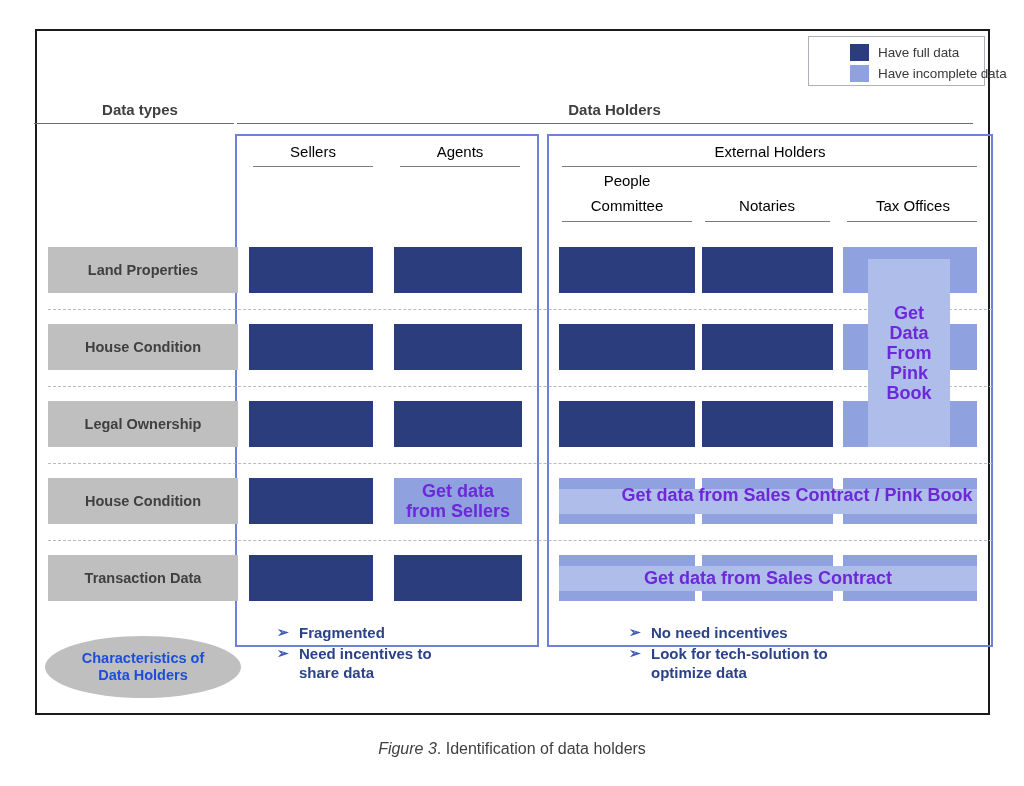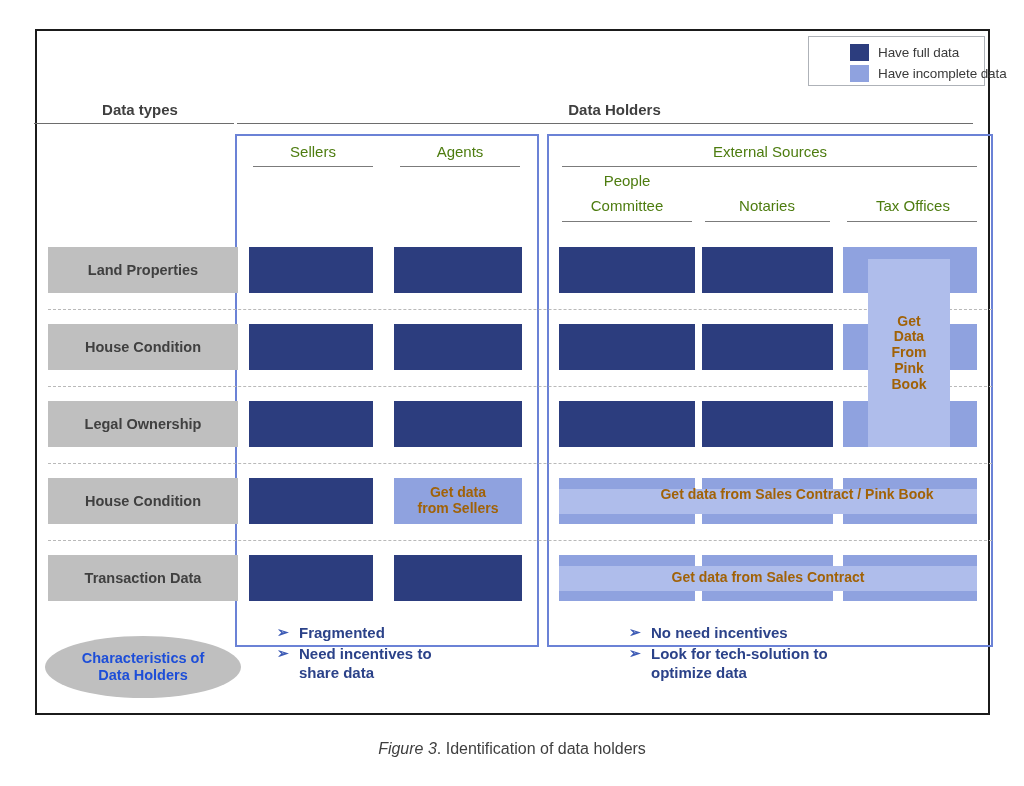--- a/index.html
+++ b/index.html
@@ -30,38 +30,38 @@
     position:absolute;left:200px;top:70px;width:755px;text-align:center;
     font-size:15px;font-weight:bold;color:#3f3f3f;
   }
   .hdr-dataholders-rule{position:absolute;left:200px;top:92px;width:736px;border-top:1.6px solid #6d6d6d;}
 
   
   .group-box{position:absolute;border:2.2px solid #6b82d6;box-sizing:border-box;background:transparent;}
   #group-internal{left:198px;top:103px;width:304px;height:513px;}
   #group-external{left:510px;top:103px;width:446px;height:513px;}
 
-  .group-title{position:absolute;text-align:center;font-size:15px;color:#4d7c0f;white-space:nowrap;}
+  .group-title{position:absolute;text-align:center;font-size:15px;color:#000000;white-space:nowrap;}
   .col-rule{position:absolute;border-top:1.3px solid #7b7b7b;}
 
   
   .row-label{
     position:absolute;left:11px;width:190px;height:46px;
     background:#bfbfbf;color:#404040;font-size:14.5px;font-weight:bold;
     display:flex;align-items:center;justify-content:center;text-align:center;
   }
   .row-divider{position:absolute;left:11px;width:944px;border-top:1.4px dashed #b9b9b9;}
 
   
   .bar{position:absolute;height:46px;}
   .bar-full{background:#2c3d7e;}
   .bar-part{background:#8fa2df;}
   .bar-label{
     position:absolute;display:flex;align-items:center;justify-content:center;
-    text-align:center;font-size:14px;font-weight:bold;color:#a16207;line-height:1.12;
+    text-align:center;font-size:18px;font-weight:bold;color:#6d28d9;line-height:1.12;
     pointer-events:none;
     border-radius:11px;
   }
 
   
   .overlay{position:absolute;background:#afbdeb;}
 
   
   .char-oval{
     position:absolute;left:8px;top:605px;width:196px;height:62px;
@@ -106,21 +106,21 @@
 
   <div class="group-box" id="group-internal"></div>
   <div class="group-box" id="group-external"></div>
 
   <div class="group-title" style="left:206px;top:112px;width:140px;">Sellers</div>
   <div class="col-rule" style="left:216px;top:135px;width:120px;"></div>
 
   <div class="group-title" style="left:353px;top:112px;width:140px;">Agents</div>
   <div class="col-rule" style="left:363px;top:135px;width:120px;"></div>
 
-  <div class="group-title" style="left:516px;top:112px;width:434px;">External Sources</div>
+  <div class="group-title" style="left:516px;top:112px;width:434px;">External Holders</div>
   <div class="col-rule" style="left:525px;top:135px;width:415px;"></div>
 
   <div class="group-title" style="left:520px;top:141px;width:140px;">People</div>
   <div class="group-title" style="left:520px;top:166px;width:140px;">Committee</div>
   <div class="col-rule" style="left:525px;top:190px;width:130px;"></div>
 
   <div class="group-title" style="left:665px;top:166px;width:130px;">Notaries</div>
   <div class="col-rule" style="left:668px;top:190px;width:125px;"></div>
 
   <div class="group-title" style="left:806px;top:166px;width:140px;">Tax Offices</div>

